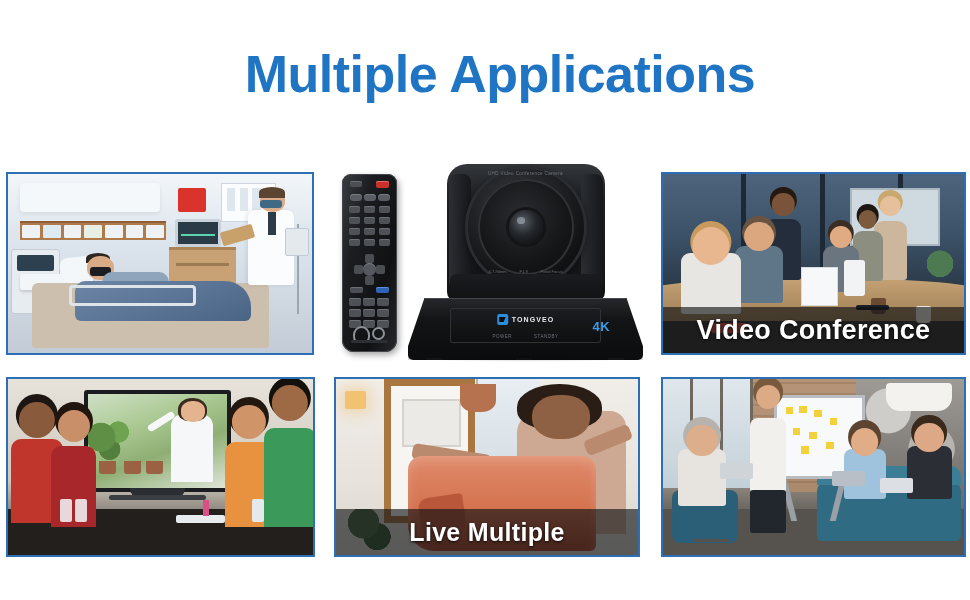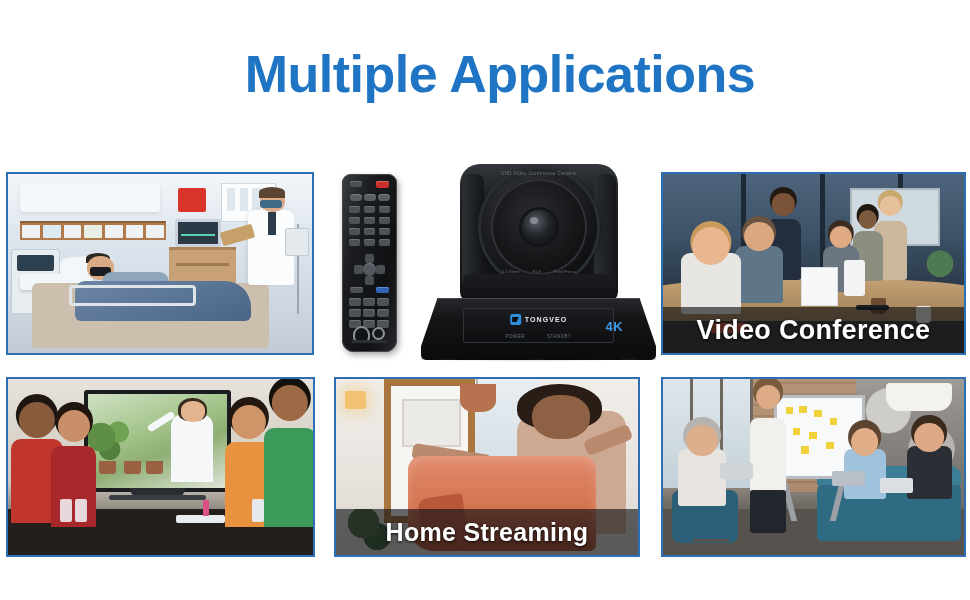--- a/index.html
+++ b/index.html
@@ -254,21 +254,21 @@
   #remote .dpad .ar.u{left:11px;top:0} #remote .dpad .ar.d{left:11px;top:22px}
   #remote .dpad .ar.l{left:0;top:11px} #remote .dpad .ar.r{left:22px;top:11px}
   #remote .menu { left:34px; top:113px; width:13px; height:6px; background:#2f63b5; box-shadow:inset 0 1px 0 #5d8fd8; }
   #remote .fn i { position:absolute; width:12px; height:8px; background:#4e5257; border-radius:2px; box-shadow:inset 0 1px 0 #6d7177; }
   #remote .logo { position:absolute; left:11px; top:152px; width:33px; height:16px; }
   #remote .logo::before { content:""; position:absolute; left:0; top:0; width:13px; height:14px; border:2px solid #8d9299; border-radius:50% 50% 40% 40%; border-bottom-color:transparent; }
   #remote .logo::after { content:""; position:absolute; left:19px; top:1px; width:9px; height:9px; border:2px solid #8d9299; border-radius:50%; }
   #remote .strip { position:absolute; left:9px; bottom:9px; width:37px; height:3px; background:#2b2e32; border-radius:2px; }
 
   
-  #camera { position:absolute; left:91px; top:0; width:235px; height:200px; }
+  #camera { position:absolute; left:78px; top:0; width:235px; height:200px; }
   #cam-base {
     position:absolute; left:0; bottom:0; width:235px; height:62px;
     background:linear-gradient(180deg,#26282b 0%,#131416 35%,#0b0c0d 100%);
     border-radius:16px 16px 5px 5px;
     box-shadow:0 4px 8px rgba(0,0,0,.3), inset 0 1px 0 #44474b;
     clip-path: polygon(7% 0, 93% 0, 100% 78%, 100% 100%, 0 100%, 0 78%);
   }
   #cam-base .panelstrip { position:absolute; left:18%; top:16%; width:64%; height:56%; background:linear-gradient(180deg,#1b1d20,#0d0e10); border-radius:3px; box-shadow:inset 0 0 0 1px #303336; }
   #cam-brand { position:absolute; left:50%; top:26%; transform:translateX(-50%); display:flex; align-items:center; gap:4px; }
   #cam-brand .mark { width:11px; height:11px; background:#2d8ddd; border-radius:2px; position:relative; }
@@ -541,21 +541,21 @@
         <div class="hanger"></div>
         <div class="person-body"></div>
         <div class="person-hair"></div>
         <div class="person-head"></div>
         <div class="arm-r"></div>
         <div class="arm-l"></div>
         <div class="sweater"></div>
         <div class="plant"></div>
       </div>
     </div>
-    <div class="panel-caption small">Home Streaming</div>
+    <div class="panel-caption small">Live Multiple</div>
   </div>
 
   <div class="panel" id="panel-homevideo">
     <div class="panel-photo">
       <div class="sc-home">
         <div class="brick"></div>
         <div class="windows"></div>
         <div class="winmull w1"></div>
           <div class="winmull w2"></div>
           <div class="winmull w3"></div>

